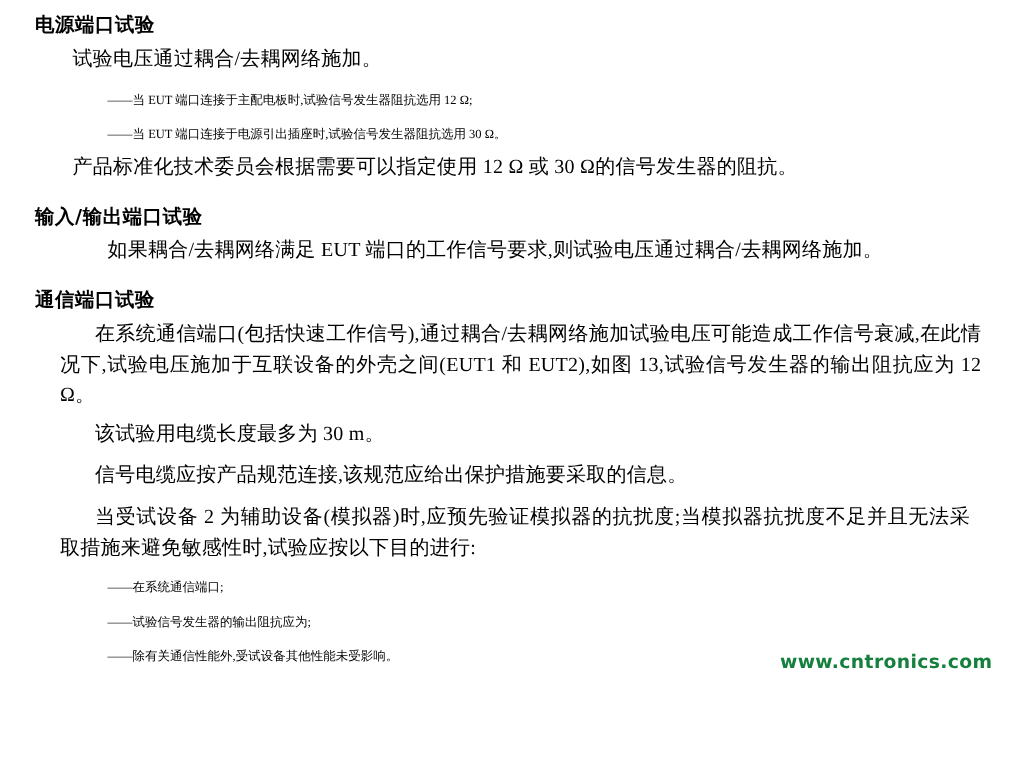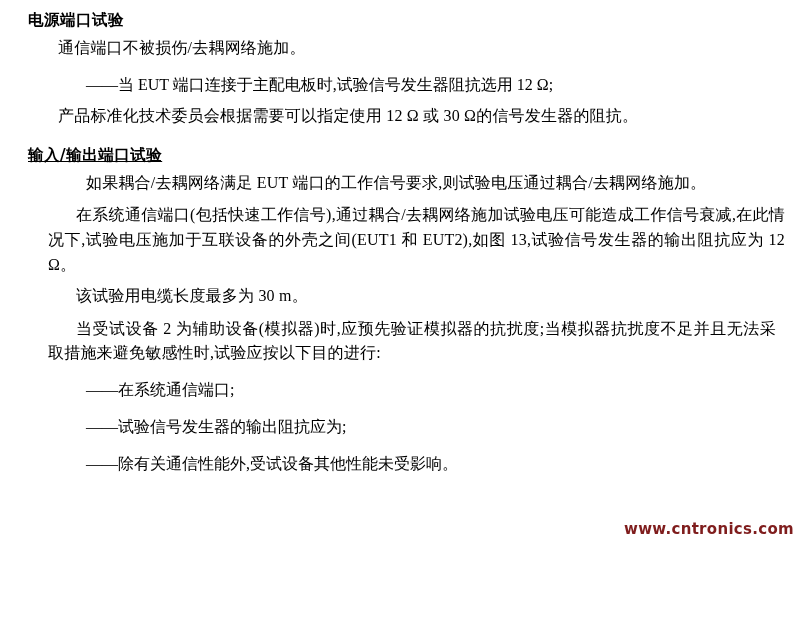--- a/index.html
+++ b/index.html
@@ -25,21 +25,20 @@
   .sec-heading {
     font-family: "DejaVu Sans", "Liberation Sans", sans-serif;
     font-weight: bold;
     font-size: 15.5px;
     letter-spacing: 0.5px;
     margin: 0 0 6px 0;
     line-height: 1.3;
   }
   .sec-heading.gap {
     margin-top: 16px;
-    text-decoration: underline;
   }
   .para {
     font-size: 16px;
     line-height: 1.55;
     margin: 0 0 8px 0;
     letter-spacing: 0.2px;
   }
   .indent1 {
     margin-left: 30px;
   }
@@ -48,54 +47,57 @@
     text-indent: 28px;
     margin-bottom: 8px;
   }
   .para-flow {
     margin-left: 10px;
     text-indent: 28px;
     margin-bottom: 6px;
     text-align: justify;
   }
   .dash-item {
-    font-size: 16px;
+    font-size: 10px;
     line-height: 1.55;
     margin: 12px 0 6px 0;
     margin-left: 58px;
   }
   .tight {
     margin-bottom: 4px;
   }
   .watermark {
     position: absolute;
     right: 14px;
     bottom: 6px;
     font-family: "DejaVu Sans", "Liberation Sans", sans-serif;
     font-size: 15px;
     font-weight: bold;
-    color: #7f1d1d;
+    color: #15803d;
     letter-spacing: 0.3px;
     text-align: center;
   }
 </style>
 </head>
 <body>
 
 <div class="page">
 
   <h2 class="sec-heading">电源端口试验</h2>
-  <p class="para indent1">通信端口不被损伤/去耦网络施加。</p>
+  <p class="para indent1">试验电压通过耦合/去耦网络施加。</p>
   <p class="dash-item">——当 EUT 端口连接于主配电板时,试验信号发生器阻抗选用 12 Ω;</p>
+  <p class="dash-item">——当 EUT 端口连接于电源引出插座时,试验信号发生器阻抗选用 30 Ω。</p>
   <p class="para indent1">产品标准化技术委员会根据需要可以指定使用 12 Ω 或 30 Ω的信号发生器的阻抗。</p>
 
   <h2 class="sec-heading gap">输入/输出端口试验</h2>
   <p class="para indent1" style="text-indent:28px; margin-left:30px;">如果耦合/去耦网络满足 EUT 端口的工作信号要求,则试验电压通过耦合/去耦网络施加。</p>
 
+  <h2 class="sec-heading gap">通信端口试验</h2>
   <p class="para para-flow" style="margin-left:20px; margin-right:1px;">在系统通信端口(包括快速工作信号),通过耦合/去耦网络施加试验电压可能造成工作信号衰减,在此情况下,试验电压施加于互联设备的外壳之间(EUT1 和 EUT2),如图 13,试验信号发生器的输出阻抗应为 12 Ω。</p>
   <p class="para para-block" style="margin-left:20px;">该试验用电缆长度最多为 30 m。</p>
+  <p class="para para-block" style="margin-left:20px;">信号电缆应按产品规范连接,该规范应给出保护措施要采取的信息。</p>
   <p class="para para-flow" style="margin-left:20px; margin-right:10px;">当受试设备 2 为辅助设备(模拟器)时,应预先验证模拟器的抗扰度;当模拟器抗扰度不足并且无法采取措施来避免敏感性时,试验应按以下目的进行:</p>
   <p class="dash-item tight">——在系统通信端口;</p>
   <p class="dash-item tight">——试验信号发生器的输出阻抗应为;</p>
   <p class="dash-item tight">——除有关通信性能外,受试设备其他性能未受影响。</p>
 
   <div class="watermark">www.cntronics.com</div>
 </div>
 
 </body></html>

